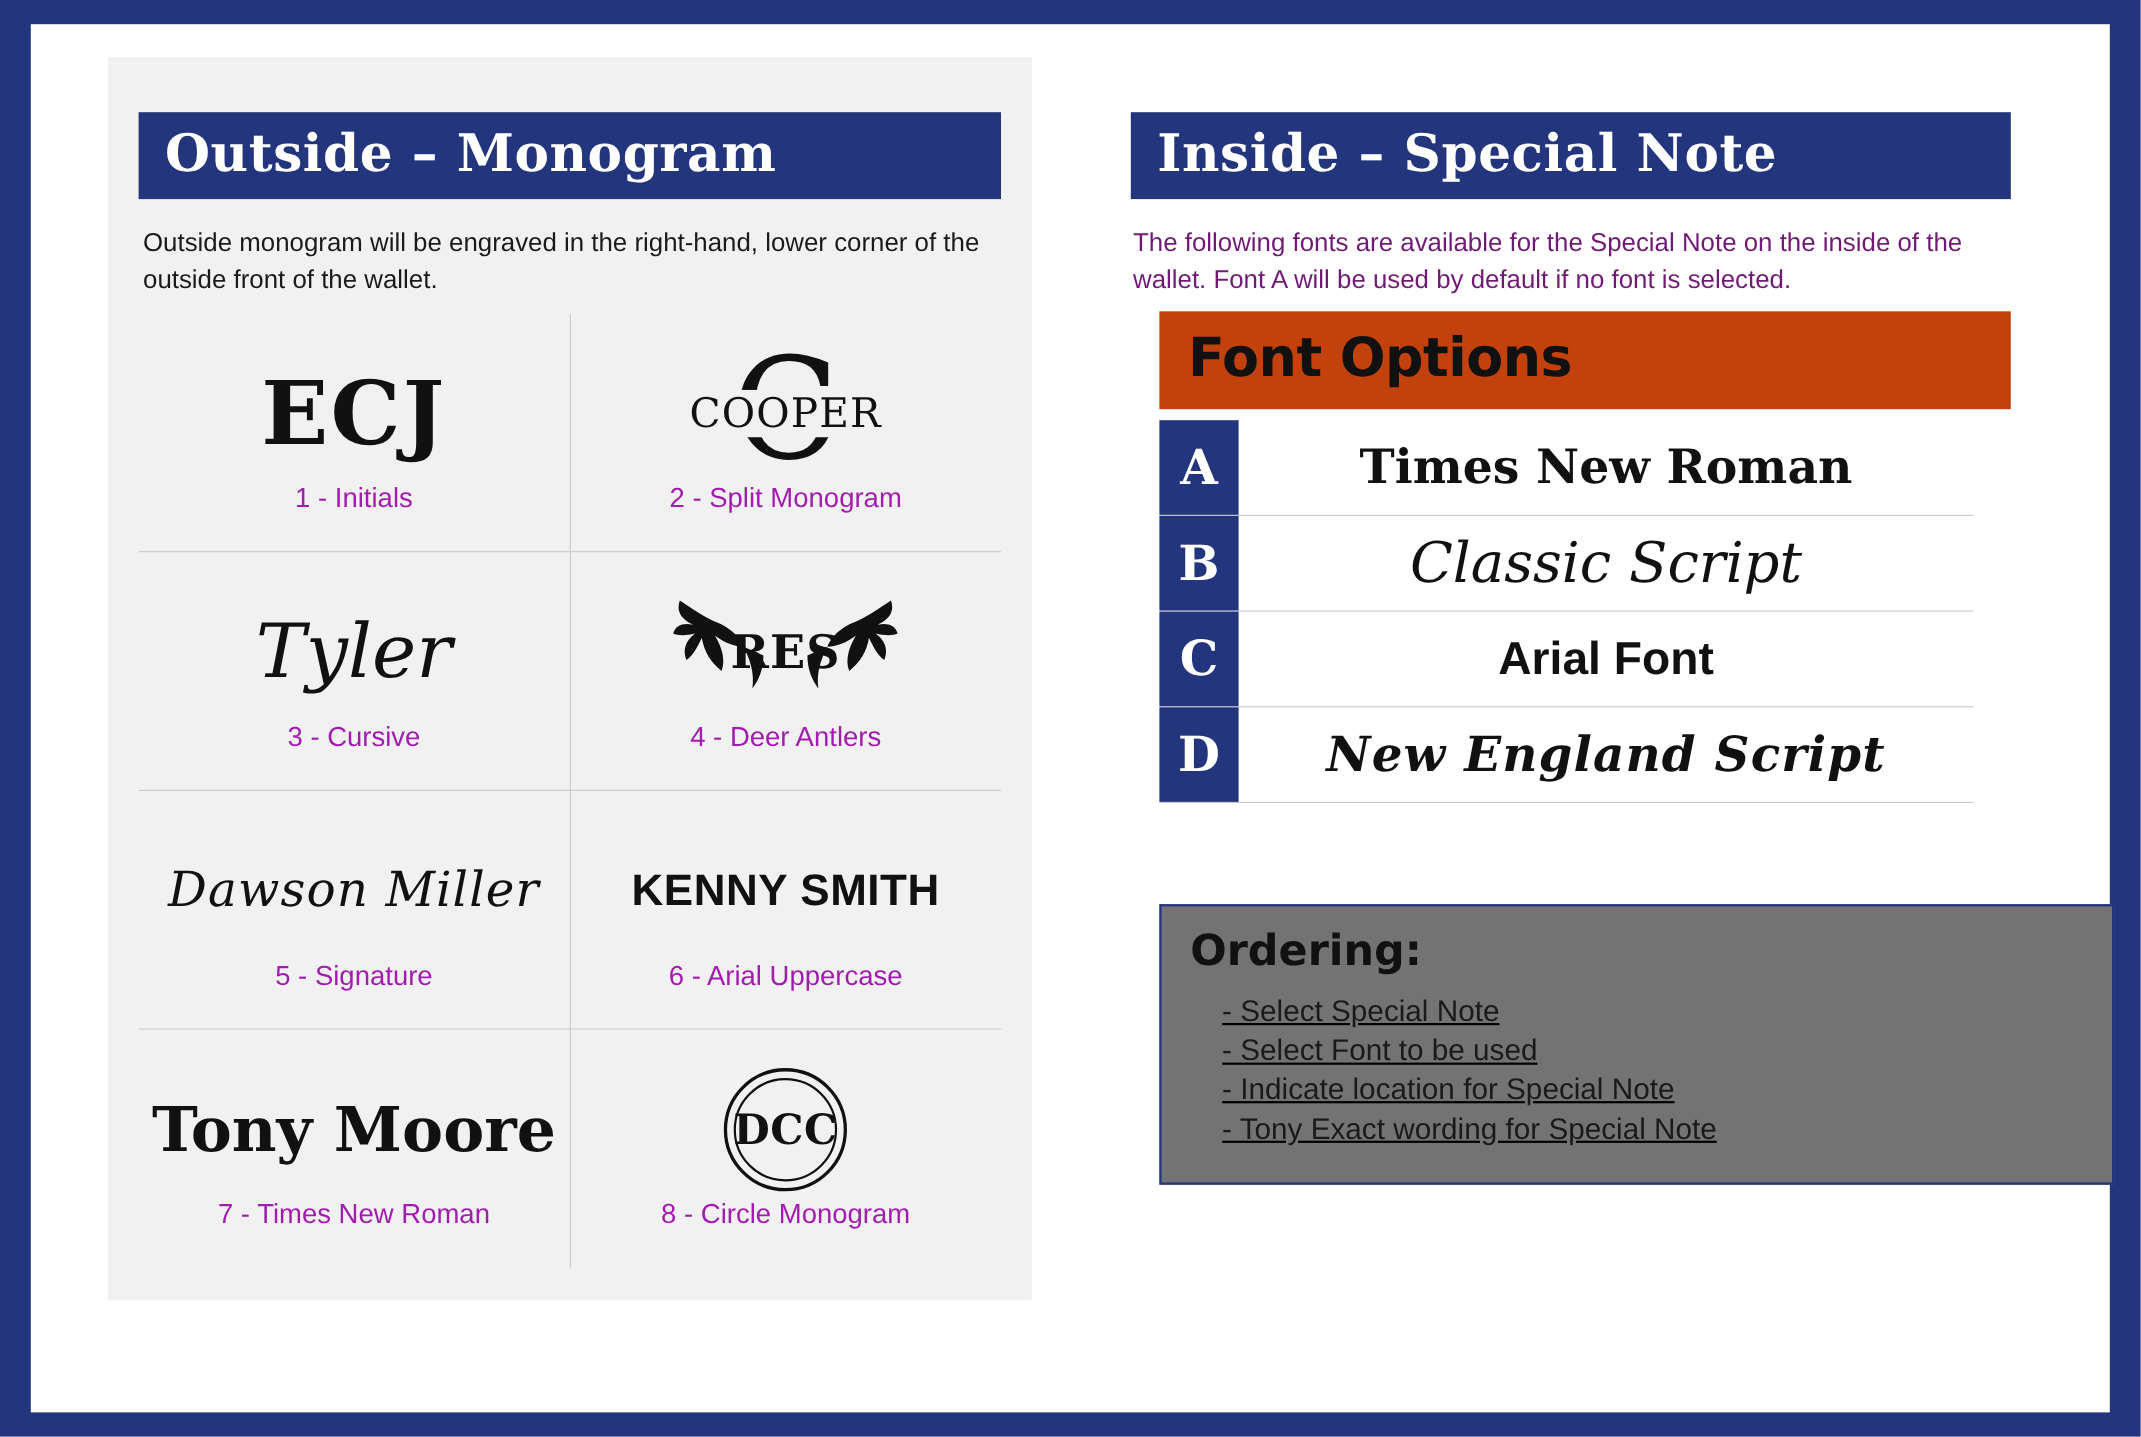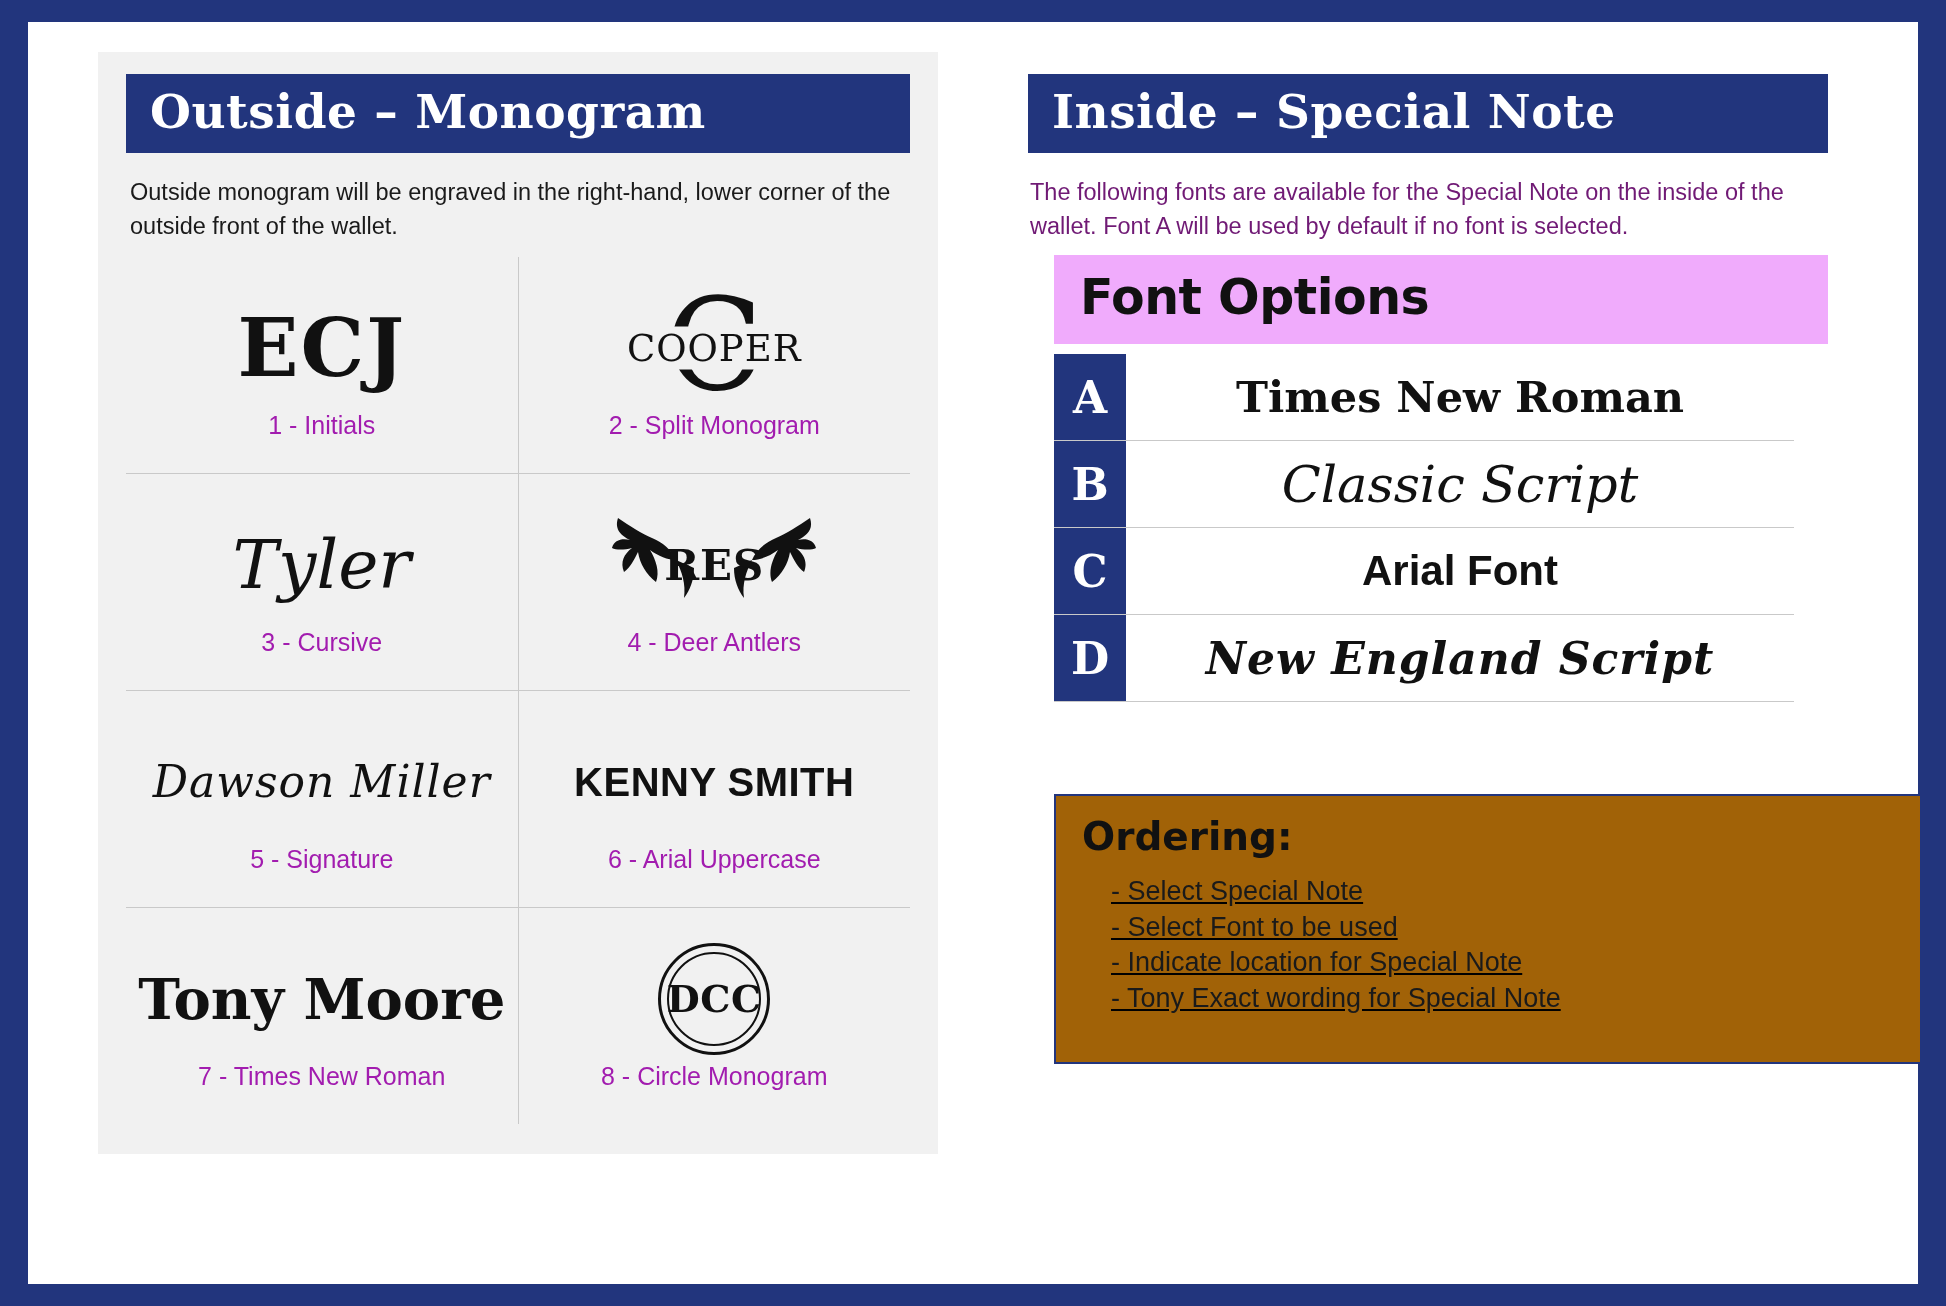--- a/index.html
+++ b/index.html
@@ -37,20 +37,21 @@
   }
   .band {
     background: #22357d;
     color: #ffffff;
     font-family: "DejaVu Serif", serif;
     font-weight: bold;
     font-size: 47px;
     letter-spacing: 0.5px;
     padding: 14px 24px 18px 24px;
     line-height: 1.0;
+    margin-top: 28px;
   }
   .intro {
     font-size: 23.5px;
     color: #1a1a1a;
     line-height: 1.45;
     margin: 22px 4px 14px 4px;
   }
 
   .grid {
     width: 100%;
@@ -215,21 +216,21 @@
     padding-top: 22px;
     box-sizing: border-box;
   }
   .right-intro {
     font-size: 23.5px;
     color: #701a75;
     line-height: 1.45;
     margin: 22px 2px 12px 2px;
   }
   .font-options-header {
-    background: #f0abfc;
+    background: #c2410c;
     padding: 14px 26px 18px 26px;
     margin-left: 26px;
   }
   .font-options-header span {
     font-family: "DejaVu Sans", sans-serif;
     font-weight: bold;
     font-size: 49px;
     color: #111;
     letter-spacing: -0.5px;
   }
@@ -265,22 +266,22 @@
   }
   .f-times { font-family: "DejaVu Serif", serif; font-weight: bold; font-size: 43px; }
   .f-classic { font-family: "DejaVu Serif", serif; font-style: italic; font-size: 51px; }
   .f-arial { font-family: "Liberation Sans", sans-serif; font-weight: bold; font-size: 42px; }
   .f-newengland { font-family: "DejaVu Serif", serif; font-style: italic; font-weight: bold; font-size: 44px; letter-spacing: 1px; }
 
   .ordering-box {
     margin: 92px 0 0 26px;
     width: 868px;
     border: 2.5px solid #22357d;
-    background: #a16207;
-    padding: 18px 26px 30px 26px;
+    background: #737373;
+    padding: 18px 26px 15px 26px;
     box-sizing: border-box;
   }
   .ordering-title {
     font-family: "DejaVu Sans", sans-serif;
     font-weight: bold;
     font-size: 39px;
     color: #111;
     margin-bottom: 6px;
   }
   .ordering-list {

